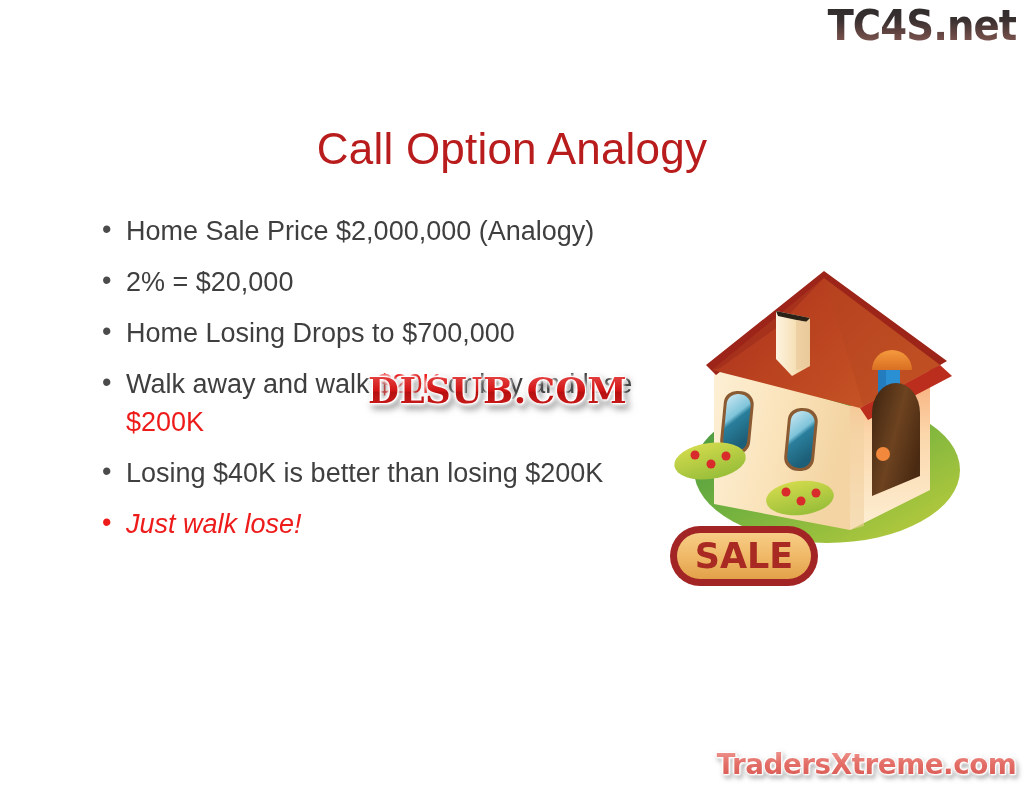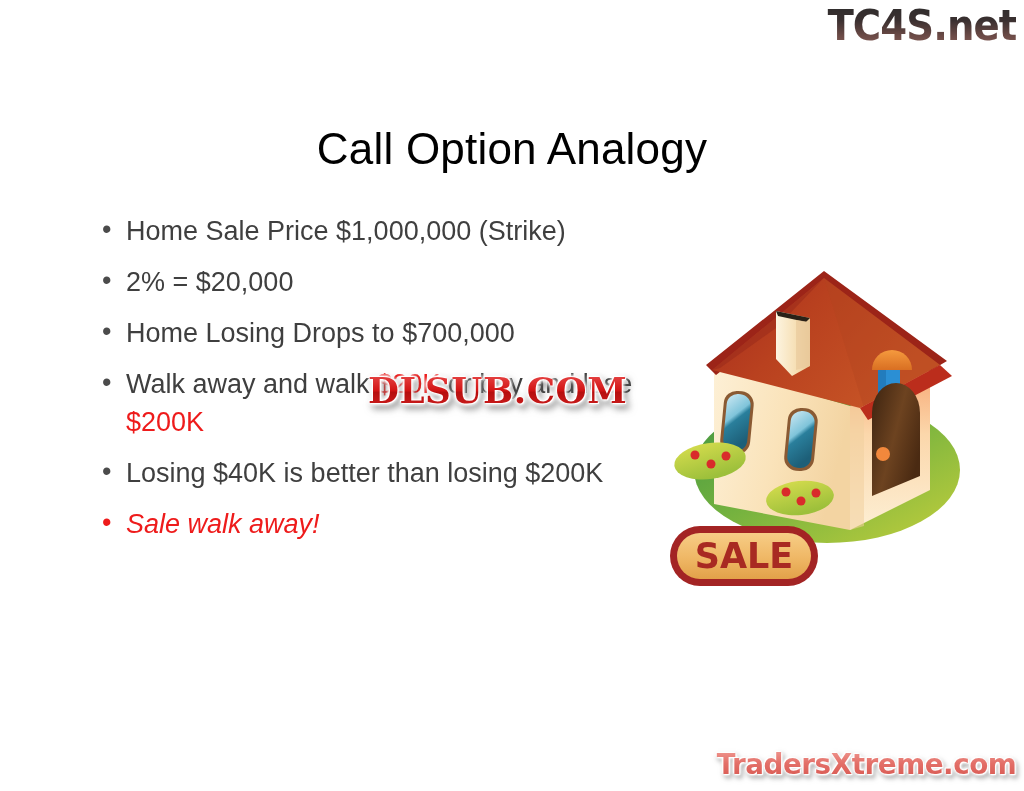--- a/index.html
+++ b/index.html
@@ -40,21 +40,21 @@
   }
 
   
   #title {
     position: absolute;
     left: 0;
     right: 0;
     top: 124px;
     text-align: center;
     font-size: 44px;
-    color: #000000;
+    color: #b91c1c;
     letter-spacing: 0.2px;
     white-space: nowrap;
   }
 
   
   #bullets {
     position: absolute;
     left: 96px;
     top: 212px;
     width: 540px;
@@ -150,22 +150,22 @@
 
   <div id="tc4s">TC4S.net</div>
 
   <div id="title">Call Option Analogy</div>
 
   <div id="bullets">
 
     <div class="bullet-row">
       <span class="bullet-dot">•</span>
       <span class="bullet-text">
-        <span>Home Sale Price $1,000,000</span>
-        <span>(Strike)</span>
+        <span>Home Sale Price $2,000,000</span>
+        <span>(Analogy)</span>
       </span>
     </div>
 
     <div class="bullet-row">
       <span class="bullet-dot">•</span>
       <span class="bullet-text">
         <span>2% = $20,000</span>
       </span>
     </div>
 
@@ -185,21 +185,21 @@
     <div class="bullet-row">
       <span class="bullet-dot">•</span>
       <span class="bullet-text">
         <span>Losing $40K is better than losing</span>
         <span>$200K</span>
       </span>
     </div>
 
     <div class="bullet-row accent">
       <span class="bullet-dot">•</span>
-      <span class="bullet-text">Sale walk away!</span>
+      <span class="bullet-text">Just walk lose!</span>
     </div>
 
   </div>
 
   <div id="house">
     <svg viewBox="0 0 330 340" xmlns="http://www.w3.org/2000/svg">
       <defs>
         <linearGradient id="lawnG" x1="0" y1="0" x2="1" y2="1">
           <stop offset="0%" stop-color="#3f9442"></stop>
           <stop offset="45%" stop-color="#72b13f"></stop>

